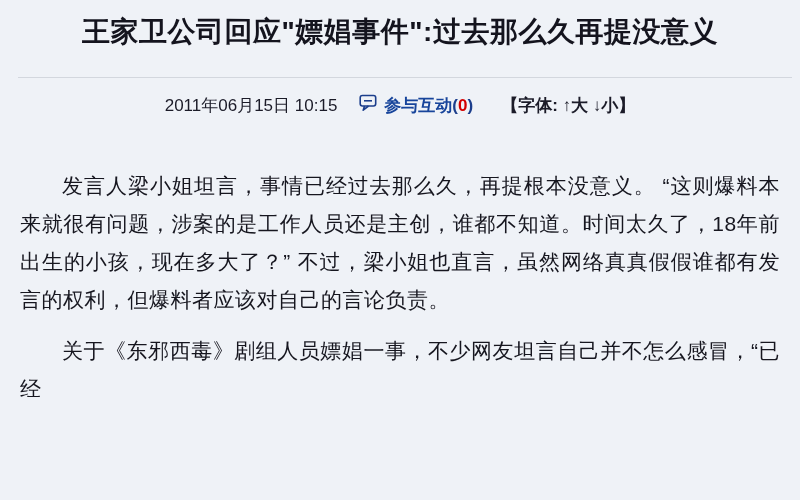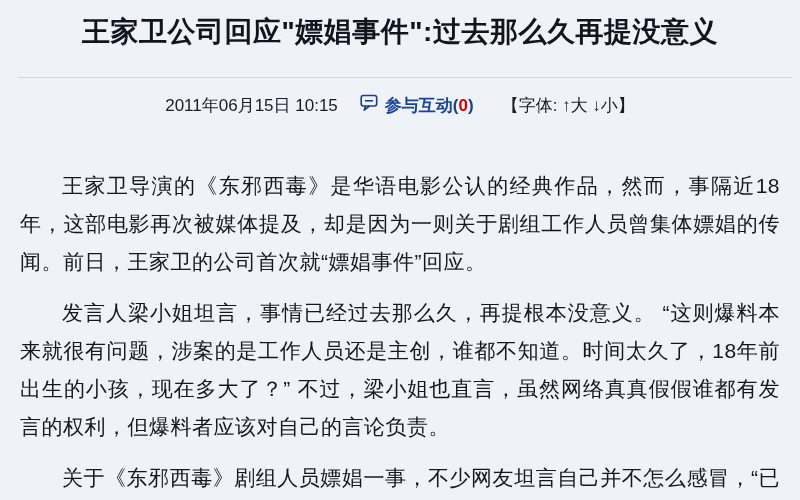--- a/index.html
+++ b/index.html
@@ -48,21 +48,21 @@
     text-decoration: none;
     cursor: pointer;
   }
   .comment-icon { margin-right: 6px; display: inline-block; }
   .interact-label {
     color: #17449b;
     font-weight: 700;
   }
   .interact-paren { color: #1c3e8c; font-weight: 700; }
   .interact-count { color: #d40000; font-weight: 700; }
-  .meta-font-controls { color: #1b1b28; }
+  .meta-font-controls { color: #1b1b28; font-weight: bold; }
   .font-btn { cursor: pointer; }
   .article-body {
     margin-top: 50px;
     padding: 0 20px;
     font-size: 21px;
     letter-spacing: 0.5px;
     line-height: 38px;
     text-align: justify;
     color: #16161f;
   }
@@ -96,18 +96,17 @@
       <span class="interact-label">参与互动</span>
         <span class="interact-paren">(</span>
         <span class="interact-count">0</span>
         <span class="interact-paren">)</span>
     </span>
 
     <span class="meta-font-controls"><span>【字体:</span> <span class="font-btn">↑大</span> <span class="font-btn">↓小</span><span>】</span></span>
   </div>
 
   <div class="article-body">
-    <p>王家卫导演的《东邪西毒》是华语电影公认的经典作品，然而，事隔近18年，这部电影再次被媒体提及，却是因为一则关于剧组工作人员曾集体嫖娼的传闻。前日，王家卫的公司首次就“嫖娼事件”回应。</p>
     <p>发言人梁小姐坦言，事情已经过去那么久，再提根本没意义。 “这则爆料本来就很有问题，涉案的是工作人员还是主创，谁都不知道。时间太久了，18年前出生的小孩，现在多大了？” 不过，梁小姐也直言，虽然网络真真假假谁都有发言的权利，但爆料者应该对自己的言论负责。</p>
     <p>关于《东邪西毒》剧组人员嫖娼一事，不少网友坦言自己并不怎么感冒，“已经</p>
   </div>
 
 </div>
 
 </body></html>

